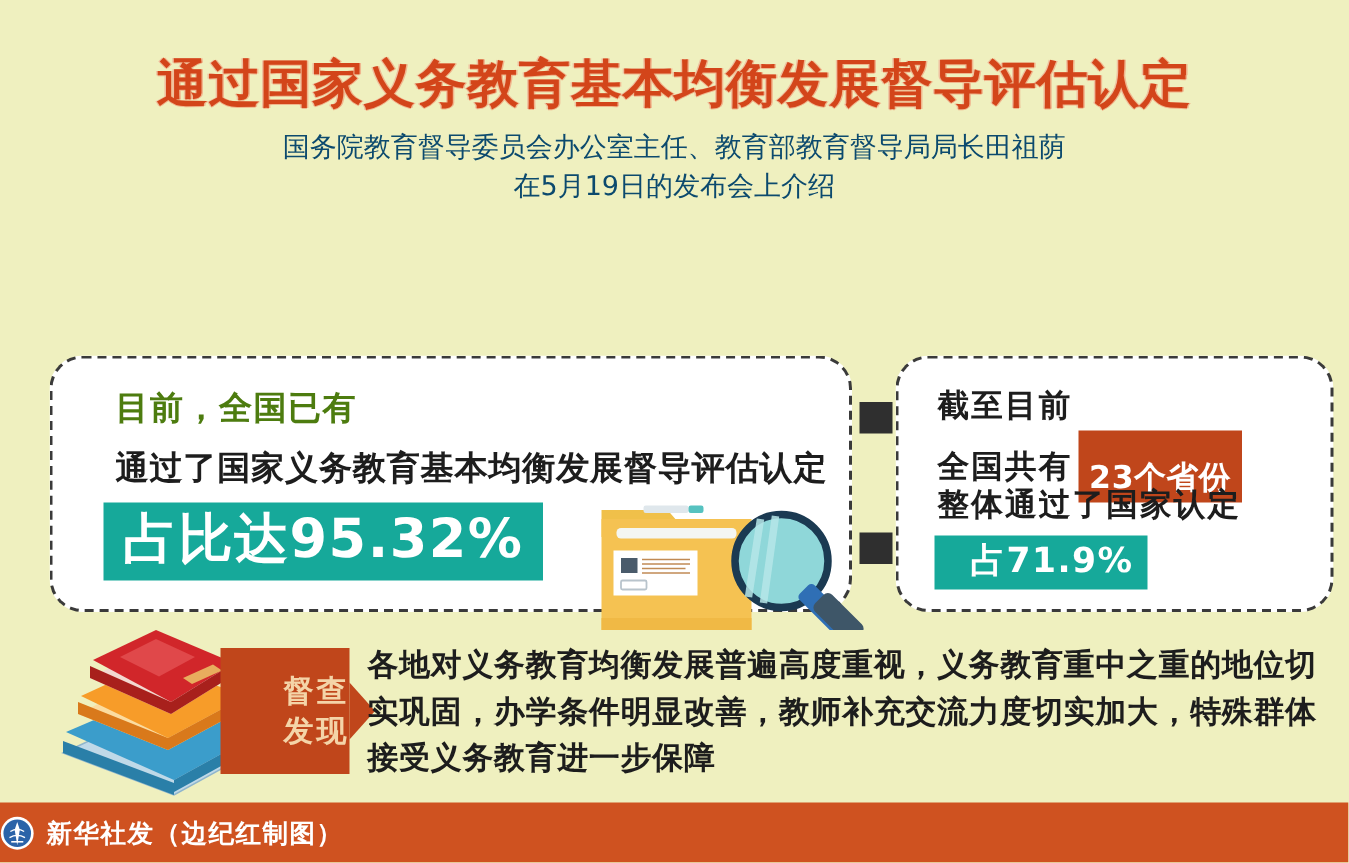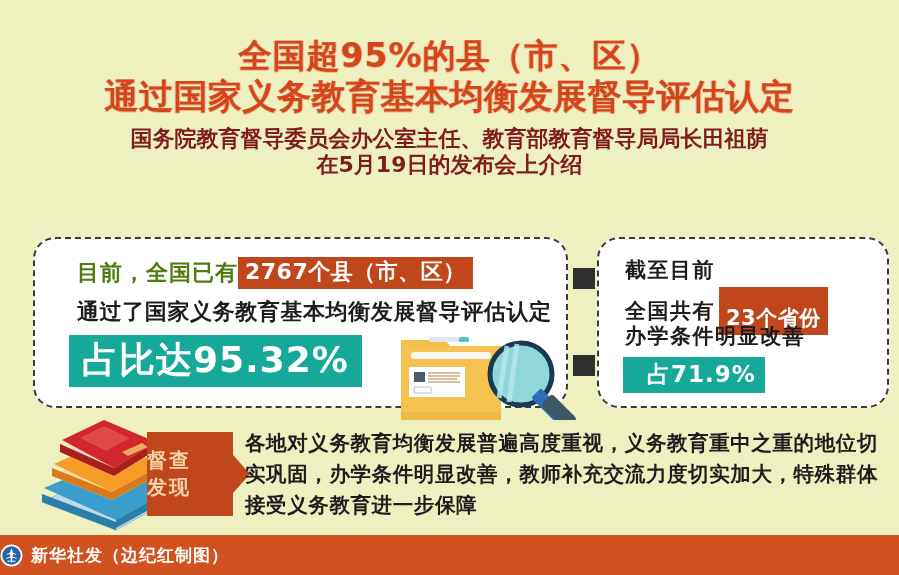--- a/index.html
+++ b/index.html
@@ -38,24 +38,24 @@
     letter-spacing: 1px;
     text-shadow: 0 1px 0 #f0b78f, 1px 0 0 #f0b78f, -1px 0 0 #efc0a0;
     white-space: nowrap;
   }
   .title-line.two {
     font-size: 34px;
     letter-spacing: 0.5px;
   }
   .subtitle {
     margin-top: 10px;
-    color: #7f1d1d;
-    font-size: 22px;
+    color: #0c4a6e;
+    font-size: 18px;
     line-height: 26px;
-    font-weight: bold;
+    font-weight: normal;
     white-space: nowrap;
   }
 
   
   .card {
     position: absolute;
     background: #ffffff;
     border: 2px dashed #3a3a3a;
     border-radius: 22px;
     box-sizing: border-box;
@@ -182,21 +182,21 @@
     width: 86px;
     height: 84px;
     background: #c0461b;
     color: #f4d4a8;
     font-size: 20px;
     font-weight: bold;
     line-height: 27px;
     letter-spacing: 2px;
     display: flex;
     flex-direction: column;
-    align-items: flex-start;
+    align-items: flex-end;
     justify-content: center;
     text-align: center;
   }
   #tag-arrow {
     position: absolute;
     left: 233px;
     top: 455px;
     width: 0;
     height: 0;
     border-top: 19px solid transparent;
@@ -243,45 +243,43 @@
     margin-right: 8px;
     flex: none;
   }
 </style>
 </head>
 <body>
 
 <div id="poster">
 
   <div class="header">
-    <div class="title-line">全国超95%的县（市、区）</div>
     <div class="title-line two">通过国家义务教育基本均衡发展督导评估认定</div>
     <div class="subtitle">国务院教育督导委员会办公室主任、教育部教育督导局局长田祖荫</div>
     <div class="subtitle" style="margin-top:0;">在5月19日的发布会上介绍</div>
   </div>
 
   <div class="connector" id="conn-top"></div>
   <div class="connector" id="conn-bottom"></div>
 
   <div class="card" id="card-left">
     <div class="lc-row1">
       <span class="plain">目前，全国已有</span>
-      <span class="hl-orange">2767个县（市、区）</span>
     </div>
     <div class="lc-row2">通过了国家义务教育基本均衡发展督导评估认定</div>
     <div class="hl-teal" id="lc-pct">占比达95.32%</div>
   </div>
 
   <div class="card" id="card-right">
     <div class="rc-line" id="rc-l1">截至目前</div>
     <div class="rc-line" id="rc-l2">
       <span>全国共有</span>
       <span class="hl-orange">23个省份</span>
     </div>
-    <div class="rc-line" id="rc-l3">办学条件明显改善</div>
+    <div class="rc-line" id="rc-l3">整体通过了国家认定</div>
     <div class="hl-teal" id="rc-pct">占71.9%</div>
   </div>
 
   <svg id="illustration" viewBox="0 0 210 88">
 
     <path d="M6 8 h44 l7 8 h46 v10 H6 Z" fill="#f0c04a"></path>
     <rect x="34" y="5" width="30" height="5" rx="1.5" fill="#dfe7ec"></rect>
     <rect x="64" y="5" width="10" height="5" rx="1.5" fill="#56c2c0"></rect>
 
     <path d="M6 14 h100 v74 H6 Z" fill="#f5c252"></path>

